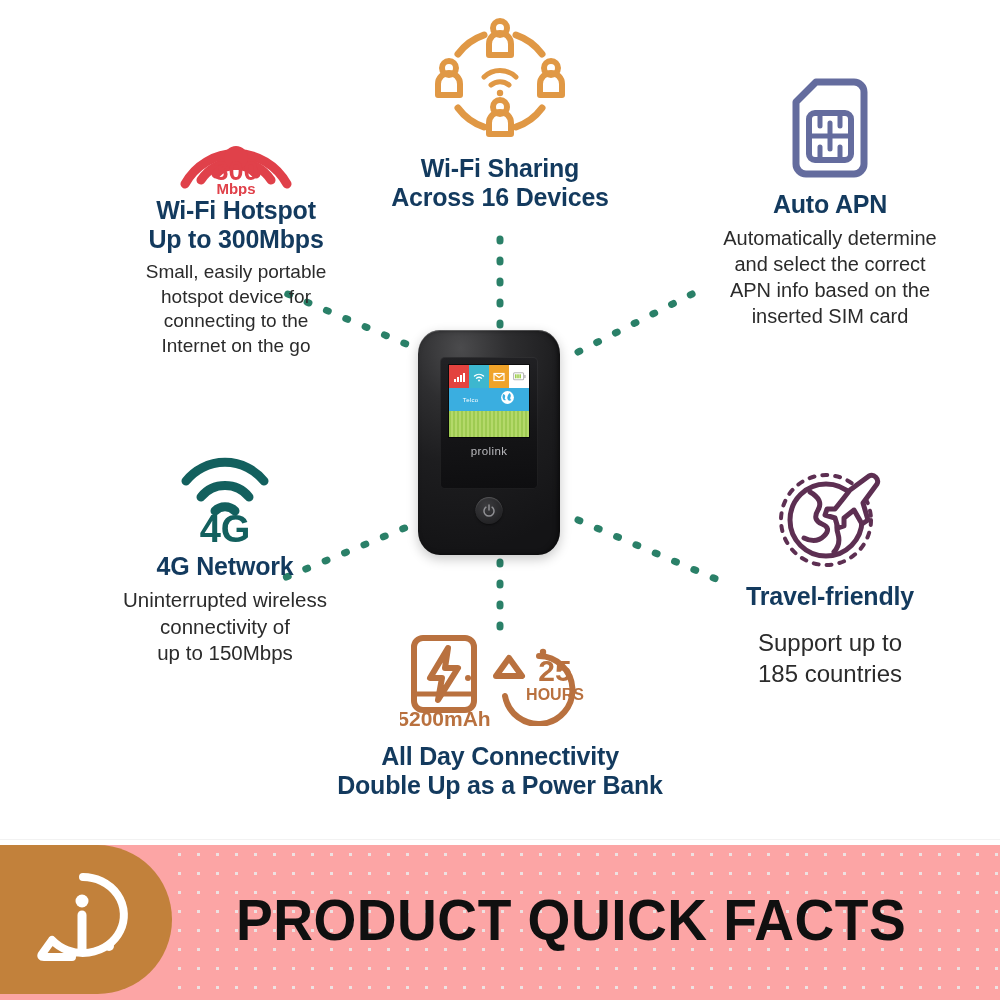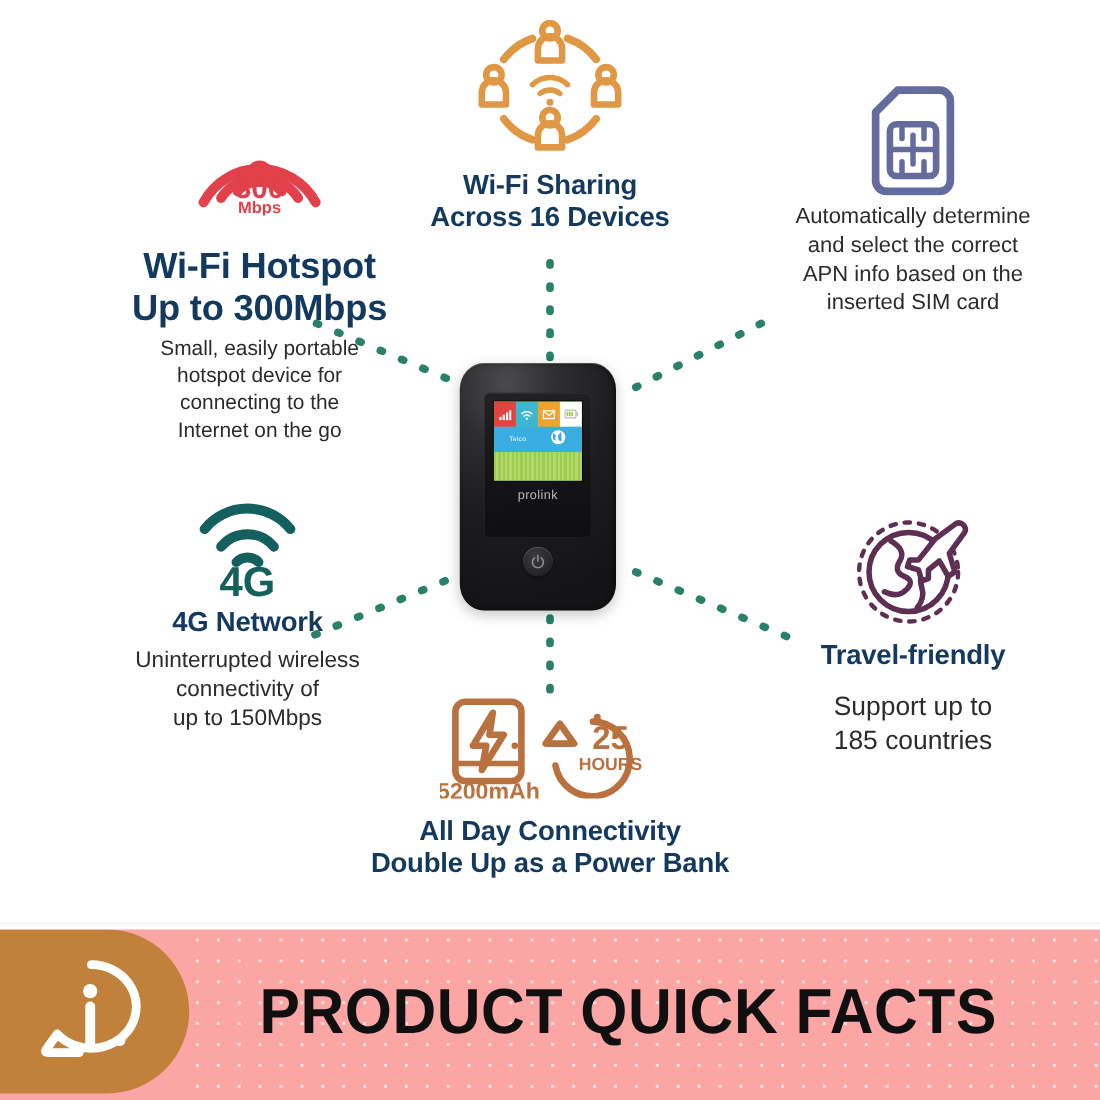--- a/index.html
+++ b/index.html
@@ -21,21 +21,21 @@
   .feat-title{
     color:#133a5e;font-weight:bold;line-height:1.16;
     letter-spacing:-0.2px;
   }
   .feat-desc{
     color:#2b2b2b;line-height:1.30;font-weight:normal;
   }
 
   
   #f-hotspot{left:46px;top:88px;width:380px;}
-  #f-hotspot .feat-title{font-size:33px;margin-top:27px;}
+  #f-hotspot .feat-title{font-size:25px;margin-top:0;}
   #f-hotspot .feat-desc{font-size:19px;margin-top:6px;}
 
   #f-sharing{left:330px;top:18px;width:340px;}
   #f-sharing .feat-title{font-size:25px;margin-top:10px;}
 
   #f-apn{left:660px;top:78px;width:340px;}
   #f-apn .feat-title{font-size:25px;margin-top:12px;}
   #f-apn .feat-desc{font-size:20px;margin-top:6px;}
 
   #f-4g{left:40px;top:452px;width:370px;}
@@ -215,20 +215,23 @@
           <line x1="17" y1="58" x2="59" y2="58"></line>
           <line x1="28" y1="35" x2="28" y2="48"></line>
           <line x1="48" y1="35" x2="48" y2="48"></line>
           <line x1="38" y1="45" x2="38" y2="58"></line>
           <line x1="28" y1="69" x2="28" y2="82"></line>
           <line x1="48" y1="69" x2="48" y2="82"></line>
           <line x1="38" y1="58" x2="38" y2="71"></line>
         </g>
       </svg>
     </div>
+    <div class="feat-title">
+      <div>Auto APN</div>
+    </div>
     <div class="feat-desc">
       <div>Automatically determine</div>
       <div>and select the correct</div>
       <div>APN info based on the</div>
       <div>inserted SIM card</div>
     </div>
   </div>
 
   <div class="feature" id="f-4g">
     <div class="feat-icon">

